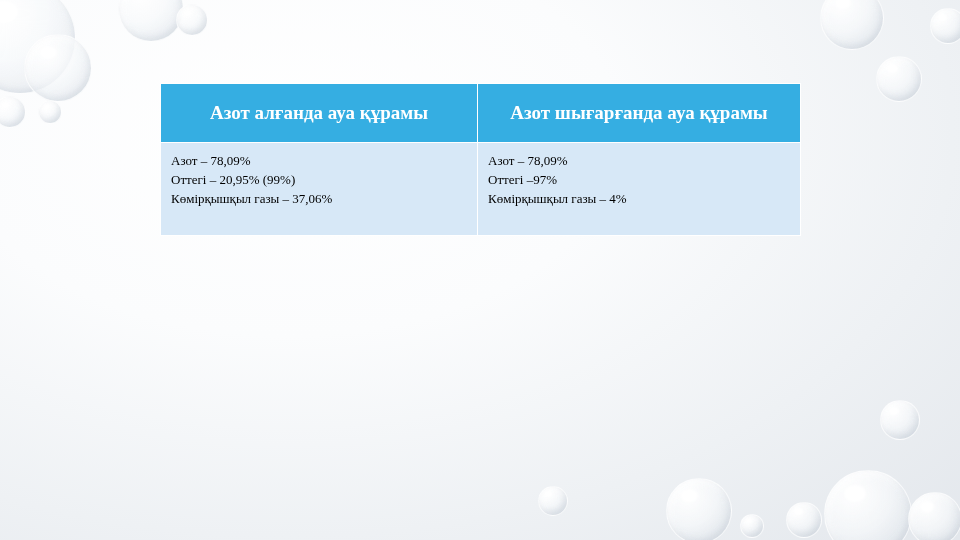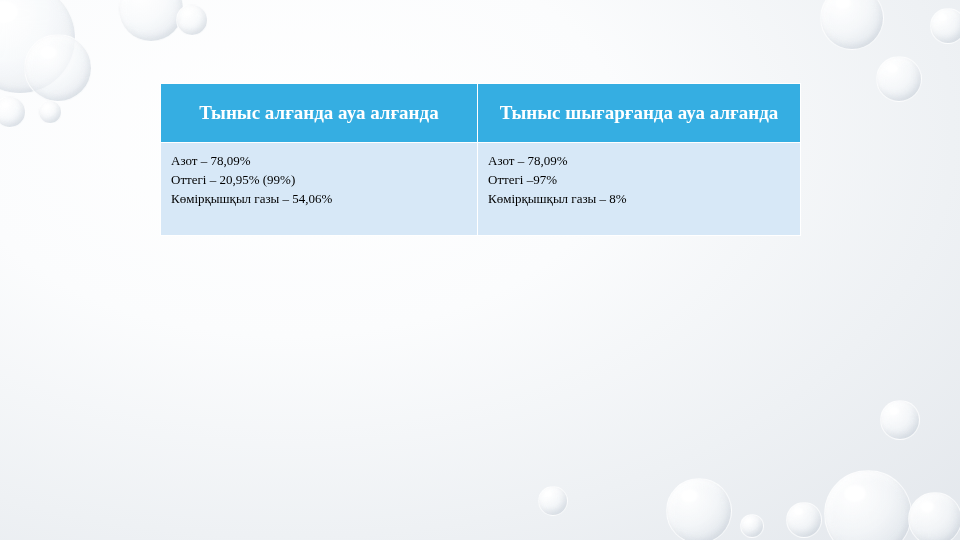--- a/index.html
+++ b/index.html
@@ -106,34 +106,34 @@
   <div class="bubble" style="left:908px; top:492px; width:52px; height:52px;"></div>
 
   <div class="table-wrap">
     <table class="air-table">
       <colgroup>
           <col class="c1">
           <col class="c2">
         </colgroup>
       <thead>
         <tr>
-          <th>Тыныс алғанда ауа алғанда</th>
-          <th>Тыныс шығарғанда ауа алғанда</th>
+          <th>Азот алғанда ауа құрамы</th>
+          <th>Азот шығарғанда ауа құрамы</th>
         </tr>
       </thead>
       <tbody>
         <tr>
           <td>
             <span class="line">Азот – 78,09%</span>
             <span class="line">Оттегі – 20,95% (99%)</span>
-            <span class="line">Көмірқышқыл газы – 54,06%</span>
+            <span class="line">Көмірқышқыл газы – 37,06%</span>
           </td>
           <td>
             <span class="line">Азот – 78,09%</span>
             <span class="line">Оттегі –97%</span>
-            <span class="line">Көмірқышқыл газы – 8%</span>
+            <span class="line">Көмірқышқыл газы – 4%</span>
           </td>
         </tr>
       </tbody>
     </table>
   </div>
 
 </div>
 
 </body></html>

